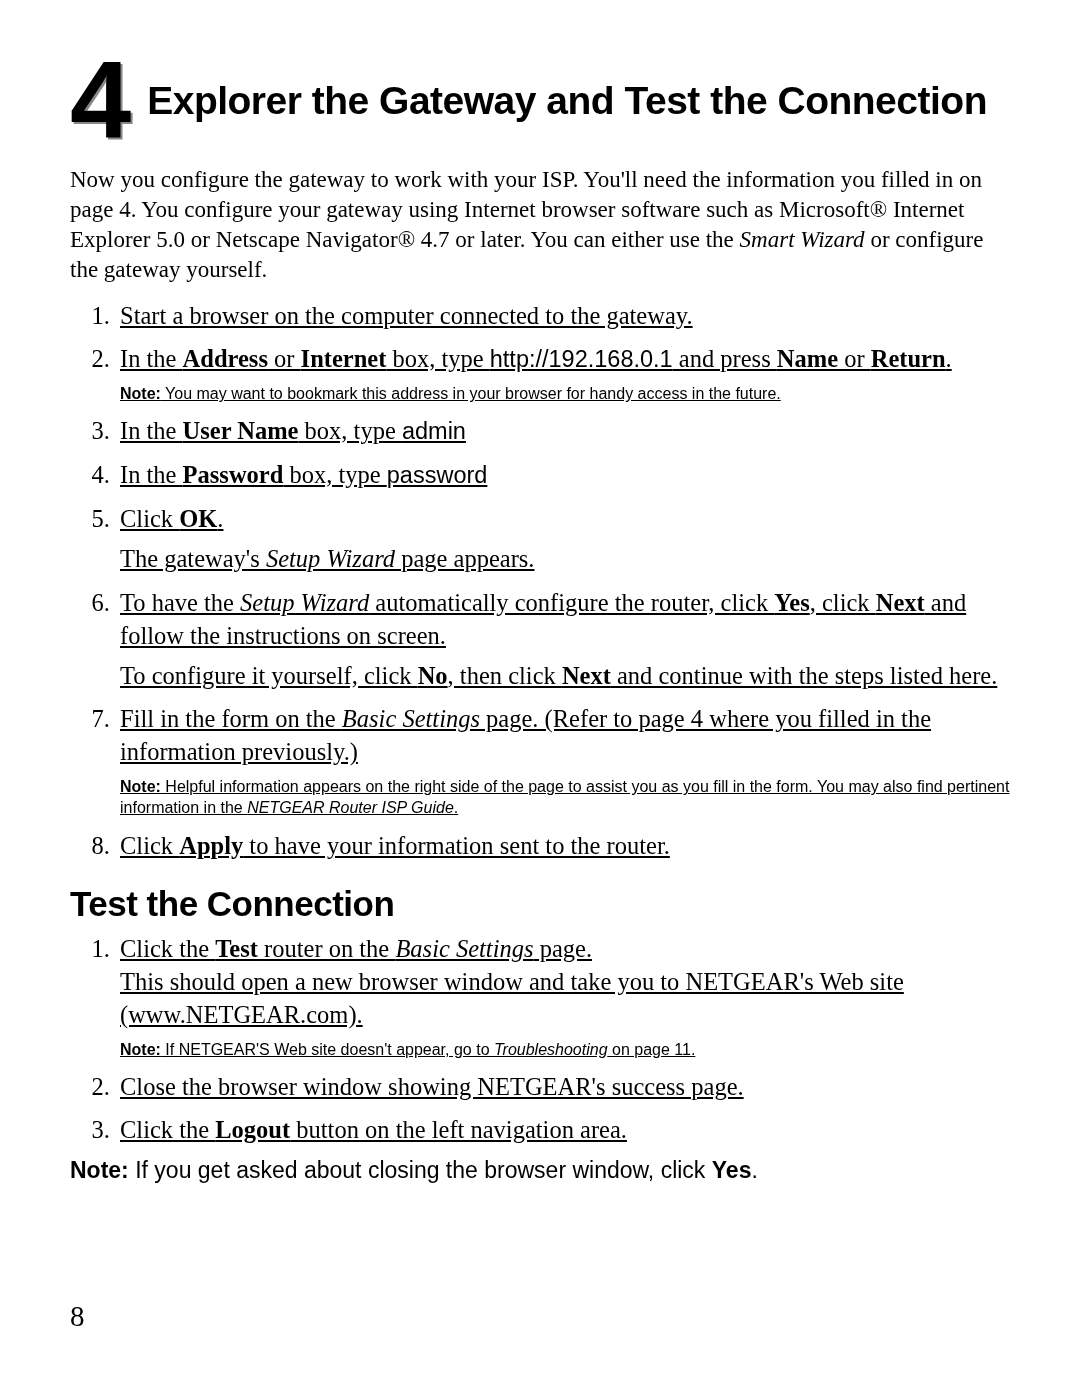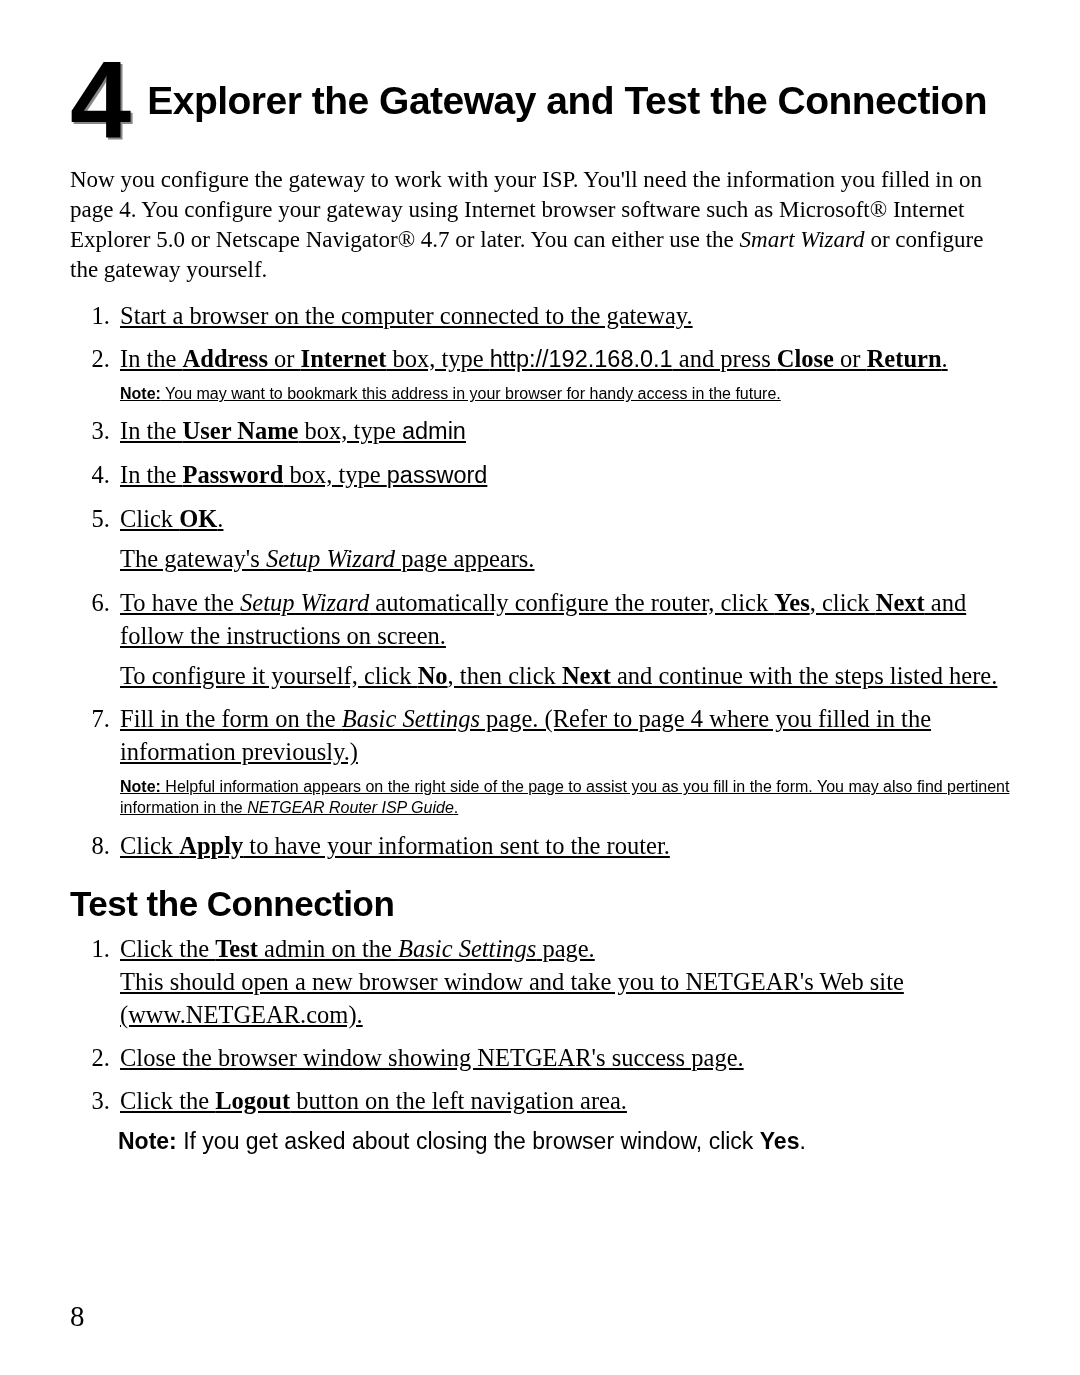--- a/index.html
+++ b/index.html
@@ -87,21 +87,20 @@
     position: absolute;
     left: 70px;
     bottom: 42px;
     font-family: "Times New Roman", Times, serif;
     font-size: 29px;
   }
   .footer-note {
     font-family: Arial, Helvetica, sans-serif;
     font-size: 23px;
     line-height: 1.3;
-    margin-left: 48px;
     margin-top: 8px;
   }
   .footer-note .nlabel { font-weight: bold; }
 </style>
 </head>
 <body>
 
 <div class="page">
 
   <div class="section-head">
@@ -109,21 +108,21 @@
     <div class="section-title">Explorer the Gateway and Test the Connection</div>
   </div>
 
   <p class="intro">
     <span>Now you configure the gateway to work with your ISP. You'll need the information you filled in on page 4. You configure your gateway using Internet browser software such as Microsoft® Internet Explorer 5.0 or Netscape Navigator® 4.7 or later. You can either use the </span><span class="italic">Smart Wizard</span><span> or configure the gateway yourself.</span>
   </p>
 
   <ol class="instructions">
     <li>Start a browser on the computer connected to the gateway.</li>
     <li>
-      <span>In the </span><span class="bold">Address</span><span> or </span><span class="bold">Internet</span><span> box, type </span><span class="sans">http://192.168.0.1</span><span> and press </span><span class="bold">Close</span><span> or </span><span class="bold">Return</span><span>.</span>
+      <span>In the </span><span class="bold">Address</span><span> or </span><span class="bold">Internet</span><span> box, type </span><span class="sans">http://192.168.0.1</span><span> and press </span><span class="bold">Name</span><span> or </span><span class="bold">Return</span><span>.</span>
       <div class="note">
         <span class="nlabel">Note:</span><span> You may want to bookmark this address in your browser for handy access in the future.</span>
       </div>
     </li>
     <li>
       <span>In the </span><span class="bold">User Name</span><span> box, type </span><span class="sans">admin</span>
     </li>
     <li>
       <span>In the </span><span class="bold">Password</span><span> box, type </span><span class="sans">password</span>
     </li>
@@ -147,22 +146,25 @@
     </li>
     <li>
       <span>Click </span><span class="bold">Apply</span><span> to have your information sent to the router.</span>
     </li>
   </ol>
 
   <h2 class="subhead">Test the Connection</h2>
 
   <ol class="instructions">
     <li>
-      <span>Click the </span><span class="bold">Test</span><span> admin on the </span><span class="italic">Basic Settings</span><span> page.</span>
+      <span>Click the </span><span class="bold">Test</span><span> router on the </span><span class="italic">Basic Settings</span><span> page.</span>
       <div>This should open a new browser window and take you to NETGEAR's Web site (www.NETGEAR.com).</div>
+      <div class="note">
+        <span class="nlabel">Note:</span><span> If NETGEAR'S Web site doesn't appear, go to </span><span class="nitalic">Troubleshooting</span><span> on page 11.</span>
+      </div>
     </li>
     <li>Close the browser window showing NETGEAR's success page.</li>
     <li>
       <span>Click the </span><span class="bold">Logout</span><span> button on the left navigation area.</span>
     </li>
   </ol>
 
   <div class="footer-note">
     <span class="nlabel">Note:</span><span> If you get asked about closing the browser window, click </span><span class="bold" style="font-family:Arial,Helvetica,sans-serif">Yes</span><span>.</span>
   </div>

